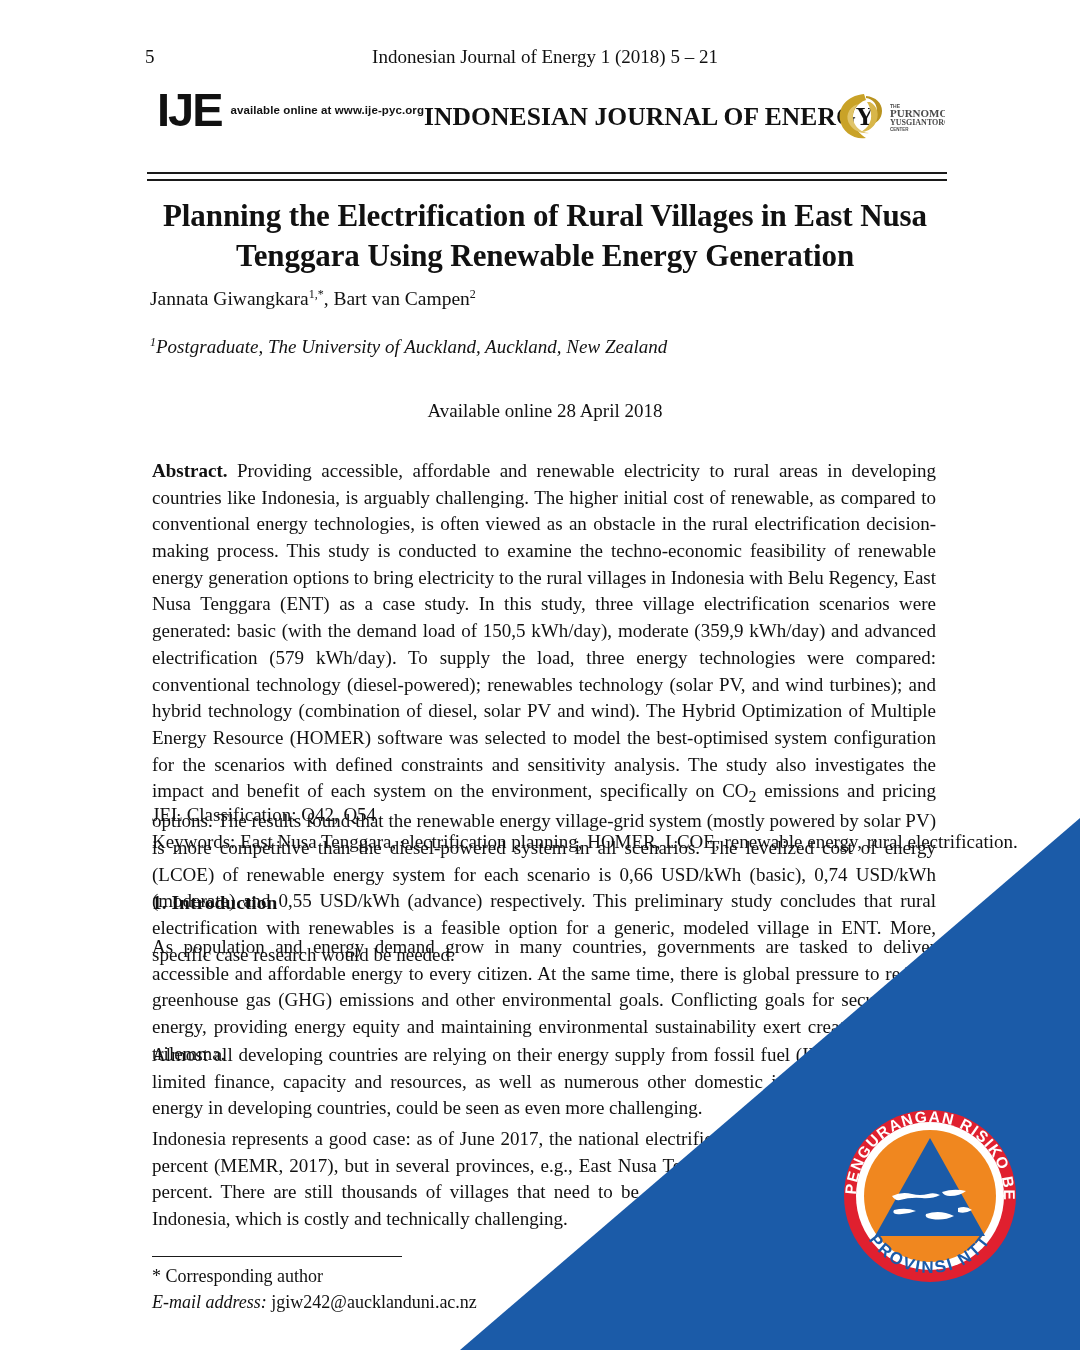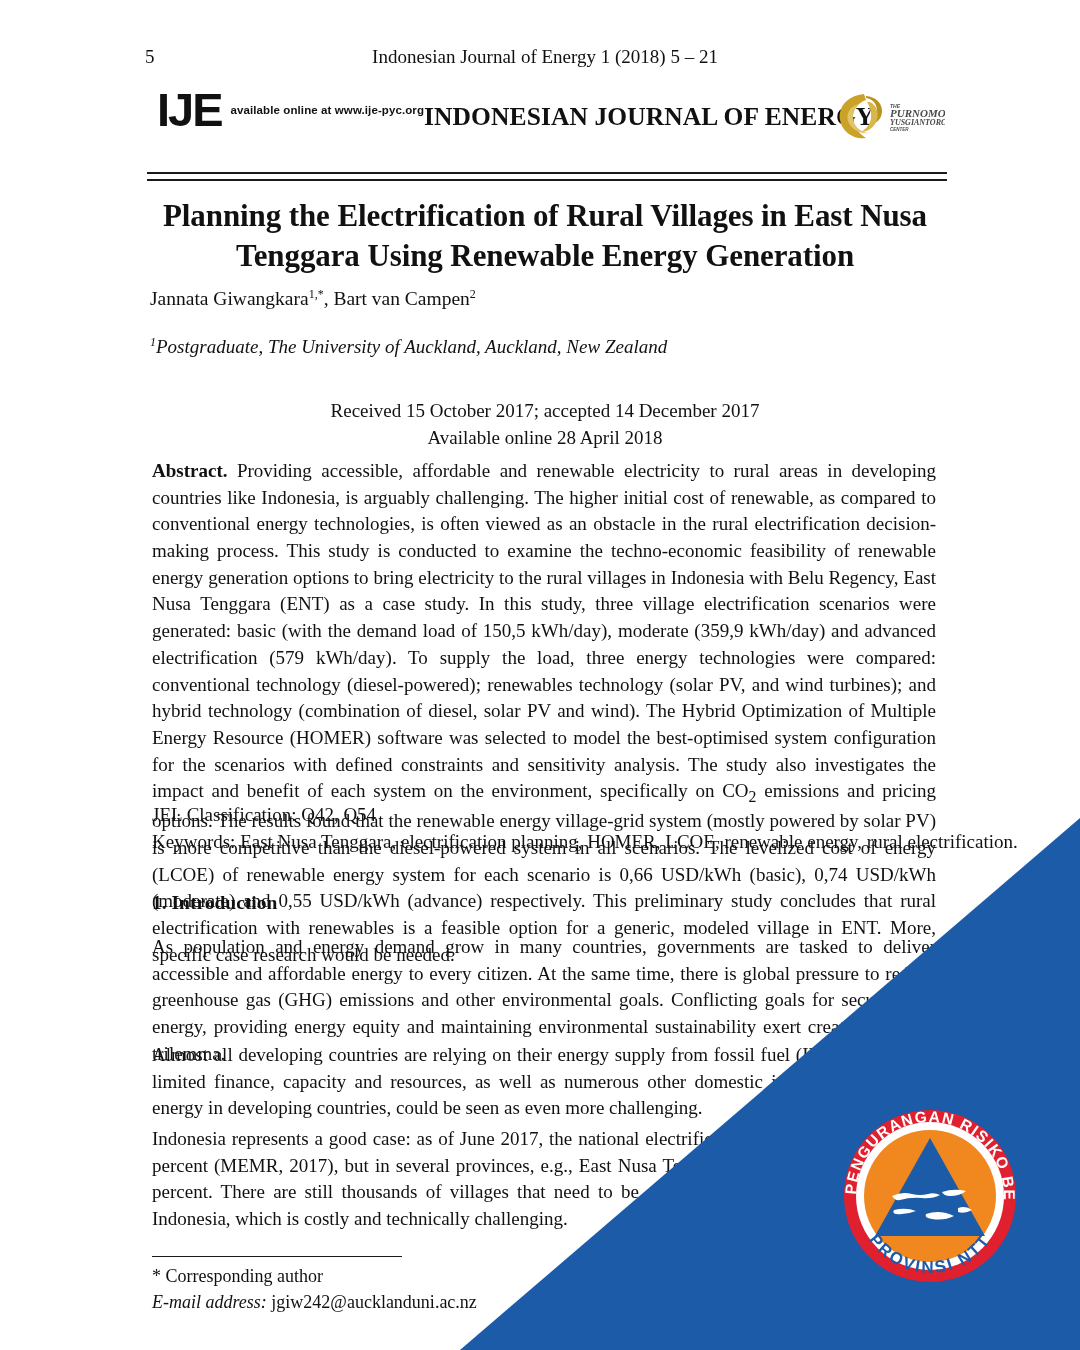--- a/index.html
+++ b/index.html
@@ -93,21 +93,20 @@
     color: #111111;
     line-height: 1;
   }
 
   .pyc-logo {
     position: absolute;
     right: 0px;
     top: 0px;
     width: 115px;
     height: 60px;
-    font-style: italic;
   }
   .pyc-logo svg { display: block; }
 
   
   .rule-double {
     position: absolute;
     left: 147px;
     width: 800px;
     top: 172px;
     height: 5px;
@@ -286,21 +285,20 @@
 
   <div class="authors">
     <span>Jannata Giwangkara</span><sup>1,*</sup><span>, Bart van Campen</span><sup>2</sup>
   </div>
 
   <div class="affiliations">
     <div><sup>1</sup><span>Postgraduate, The University of Auckland, Auckland, New Zealand</span></div>
   </div>
 
   <div class="dates">
-    <div>Received 15 October 2017; accepted 14 December 2017</div>
     <div>Available online 28 April 2018</div>
   </div>
 
   <div class="abstract"><span class="lead">Abstract.</span><span> Providing accessible, affordable and renewable electricity to rural areas in developing countries like Indonesia, is arguably challenging. The higher initial cost of renewable, as compared to conventional energy technologies, is often viewed as an obstacle in the rural electrification decision-making process. This study is conducted to examine the techno-economic feasibility of renewable energy generation options to bring electricity to the rural villages in Indonesia with Belu Regency, East Nusa Tenggara (ENT) as a case study. In this study, three village electrification scenarios were generated: basic (with the demand load of 150,5 kWh/day), moderate (359,9 kWh/day) and advanced electrification (579 kWh/day). To supply the load, three energy technologies were compared: conventional technology (diesel-powered); renewables technology (solar PV, and wind turbines); and hybrid technology (combination of diesel, solar PV and wind). The Hybrid Optimization of Multiple Energy Resource (HOMER) software was selected to model the best-optimised system configuration for the scenarios with defined constraints and sensitivity analysis. The study also investigates the impact and benefit of each system on the environment, specifically on CO</span><sub>2</sub><span> emissions and pricing options. The results found that the renewable energy village-grid system (mostly powered by solar PV) is more competitive than the diesel-powered system in all scenarios. The levelized cost of energy (LCOE) of renewable energy system for each scenario is 0,66 USD/kWh (basic), 0,74 USD/kWh (moderate) and 0,55 USD/kWh (advance) respectively. This preliminary study concludes that rural electrification with renewables is a feasible option for a generic, modeled village in ENT. More, specific case research would be needed.</span></div>
 
   <div class="classification">
     <div>JEL Classification: Q42, Q54</div>
     <div>Keywords: East Nusa Tenggara, electrification planning, HOMER, LCOE, renewable energy, rural electrification.</div>
   </div>
 

